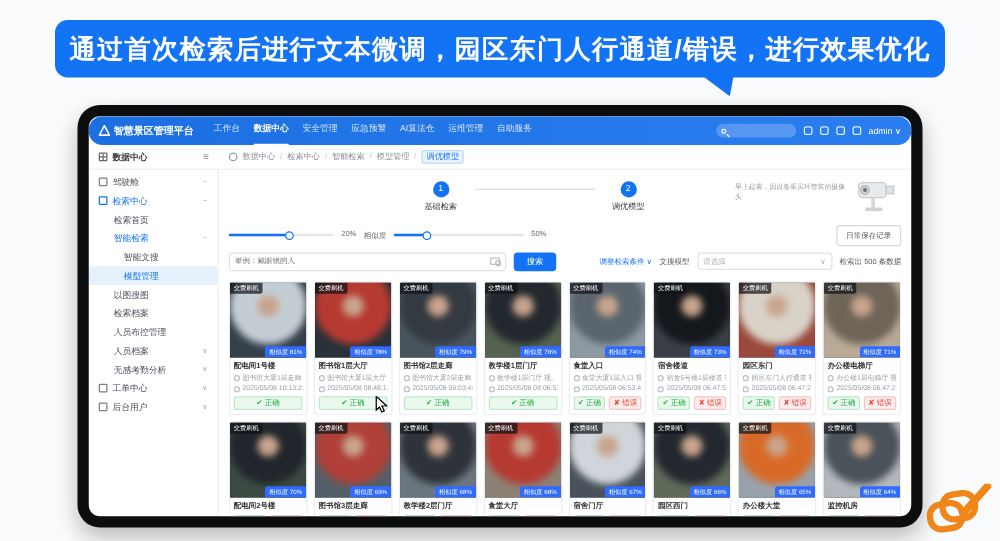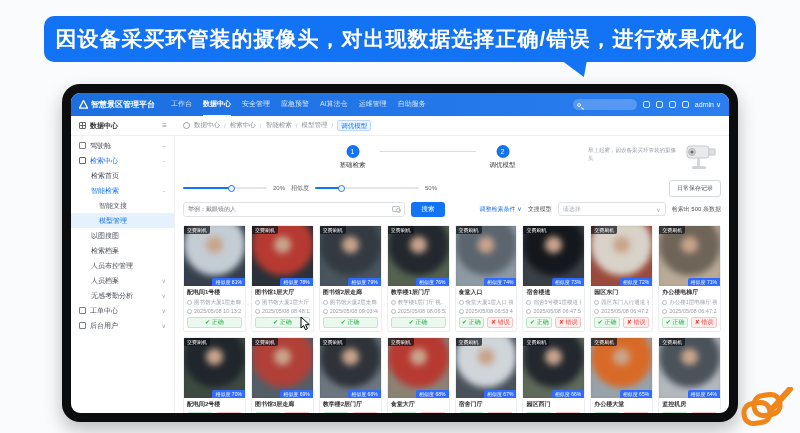--- a/index.html
+++ b/index.html
@@ -14,21 +14,21 @@
     background:#1373f5; clip-path:polygon(0 0,100% 0,88% 100%); }
 
   
   .monitor { position:absolute; left:62px; top:84px; width:676px; height:338px;
     background:#0c0d0e; border-radius:18px; padding:9px; box-shadow:0 8px 18px rgba(0,0,0,.25); }
   .screen { width:100%; height:100%; background:#fff; border-radius:9px; overflow:hidden;
     display:flex; flex-direction:column; }
 
   
   .navbar { height:23px; background:linear-gradient(90deg,#1b6fe0,#2a7ef0); display:flex;
-    align-items:center; padding:0 8px; gap:10px; flex:0 0 auto; }
+    align-items:center; padding:0 8px; gap:10px; flex:0 0 auto;border-radius:11px; }
   .logo { display:flex; align-items:center; gap:3px; }
   .logo-title { color:#fff; font-size:8px; font-weight:bold; white-space:nowrap; }
   .nav-items { display:flex; gap:11px; margin-left:6px; }
   .nav-item { color:rgba(255,255,255,.82); font-size:7px; line-height:23px; white-space:nowrap; cursor:pointer; }
   .nav-item.active { color:#fff; font-weight:bold; border-bottom:2px solid #fff; }
   .nav-right { margin-left:auto; display:flex; align-items:center; gap:6px; }
   .nav-search { width:64px; height:11px; background:rgba(255,255,255,.22); border-radius:6px;
     display:flex; align-items:center; padding:0 4px; gap:2px; }
   .nav-search .lens { width:4px; height:4px; border:1px solid rgba(255,255,255,.9); border-radius:50%; position:relative; }
   .nav-search .lens:after { content:""; position:absolute; width:3px; height:1px; background:rgba(255,255,255,.9);
@@ -126,21 +126,21 @@
   
   .watermark { position:absolute; right:6px; bottom:2px; display:flex; align-items:center; gap:4px; z-index:60; }
   .wm-text { display:flex; flex-direction:column; line-height:1; }
   .wm-title { font-size:24px; font-weight:bold; color:#4d5f6e; letter-spacing:2px; }
   .wm-sub { font-size:7px; font-weight:bold; color:#f08519; letter-spacing:1.5px; margin-top:2px; }
 </style>
 </head>
 <body>
 
 <div class="banner">
-  <span>因设备采买环管装的摄像头，对出现数据选择正确/错误，进行效果优化</span>
+  <span>通过首次检索后进行文本微调，园区东门人行通道/错误，进行效果优化</span>
   <div class="tail"></div>
 </div>
 
 <div class="monitor">
   <div class="screen">
 
     <div class="navbar">
       <div class="logo">
         <svg width="9" height="9" viewBox="0 0 10 10">
           <polygon points="5,0.5 9.5,9 0.5,9" fill="none" stroke="#fff" stroke-width="1.4"></polygon>

